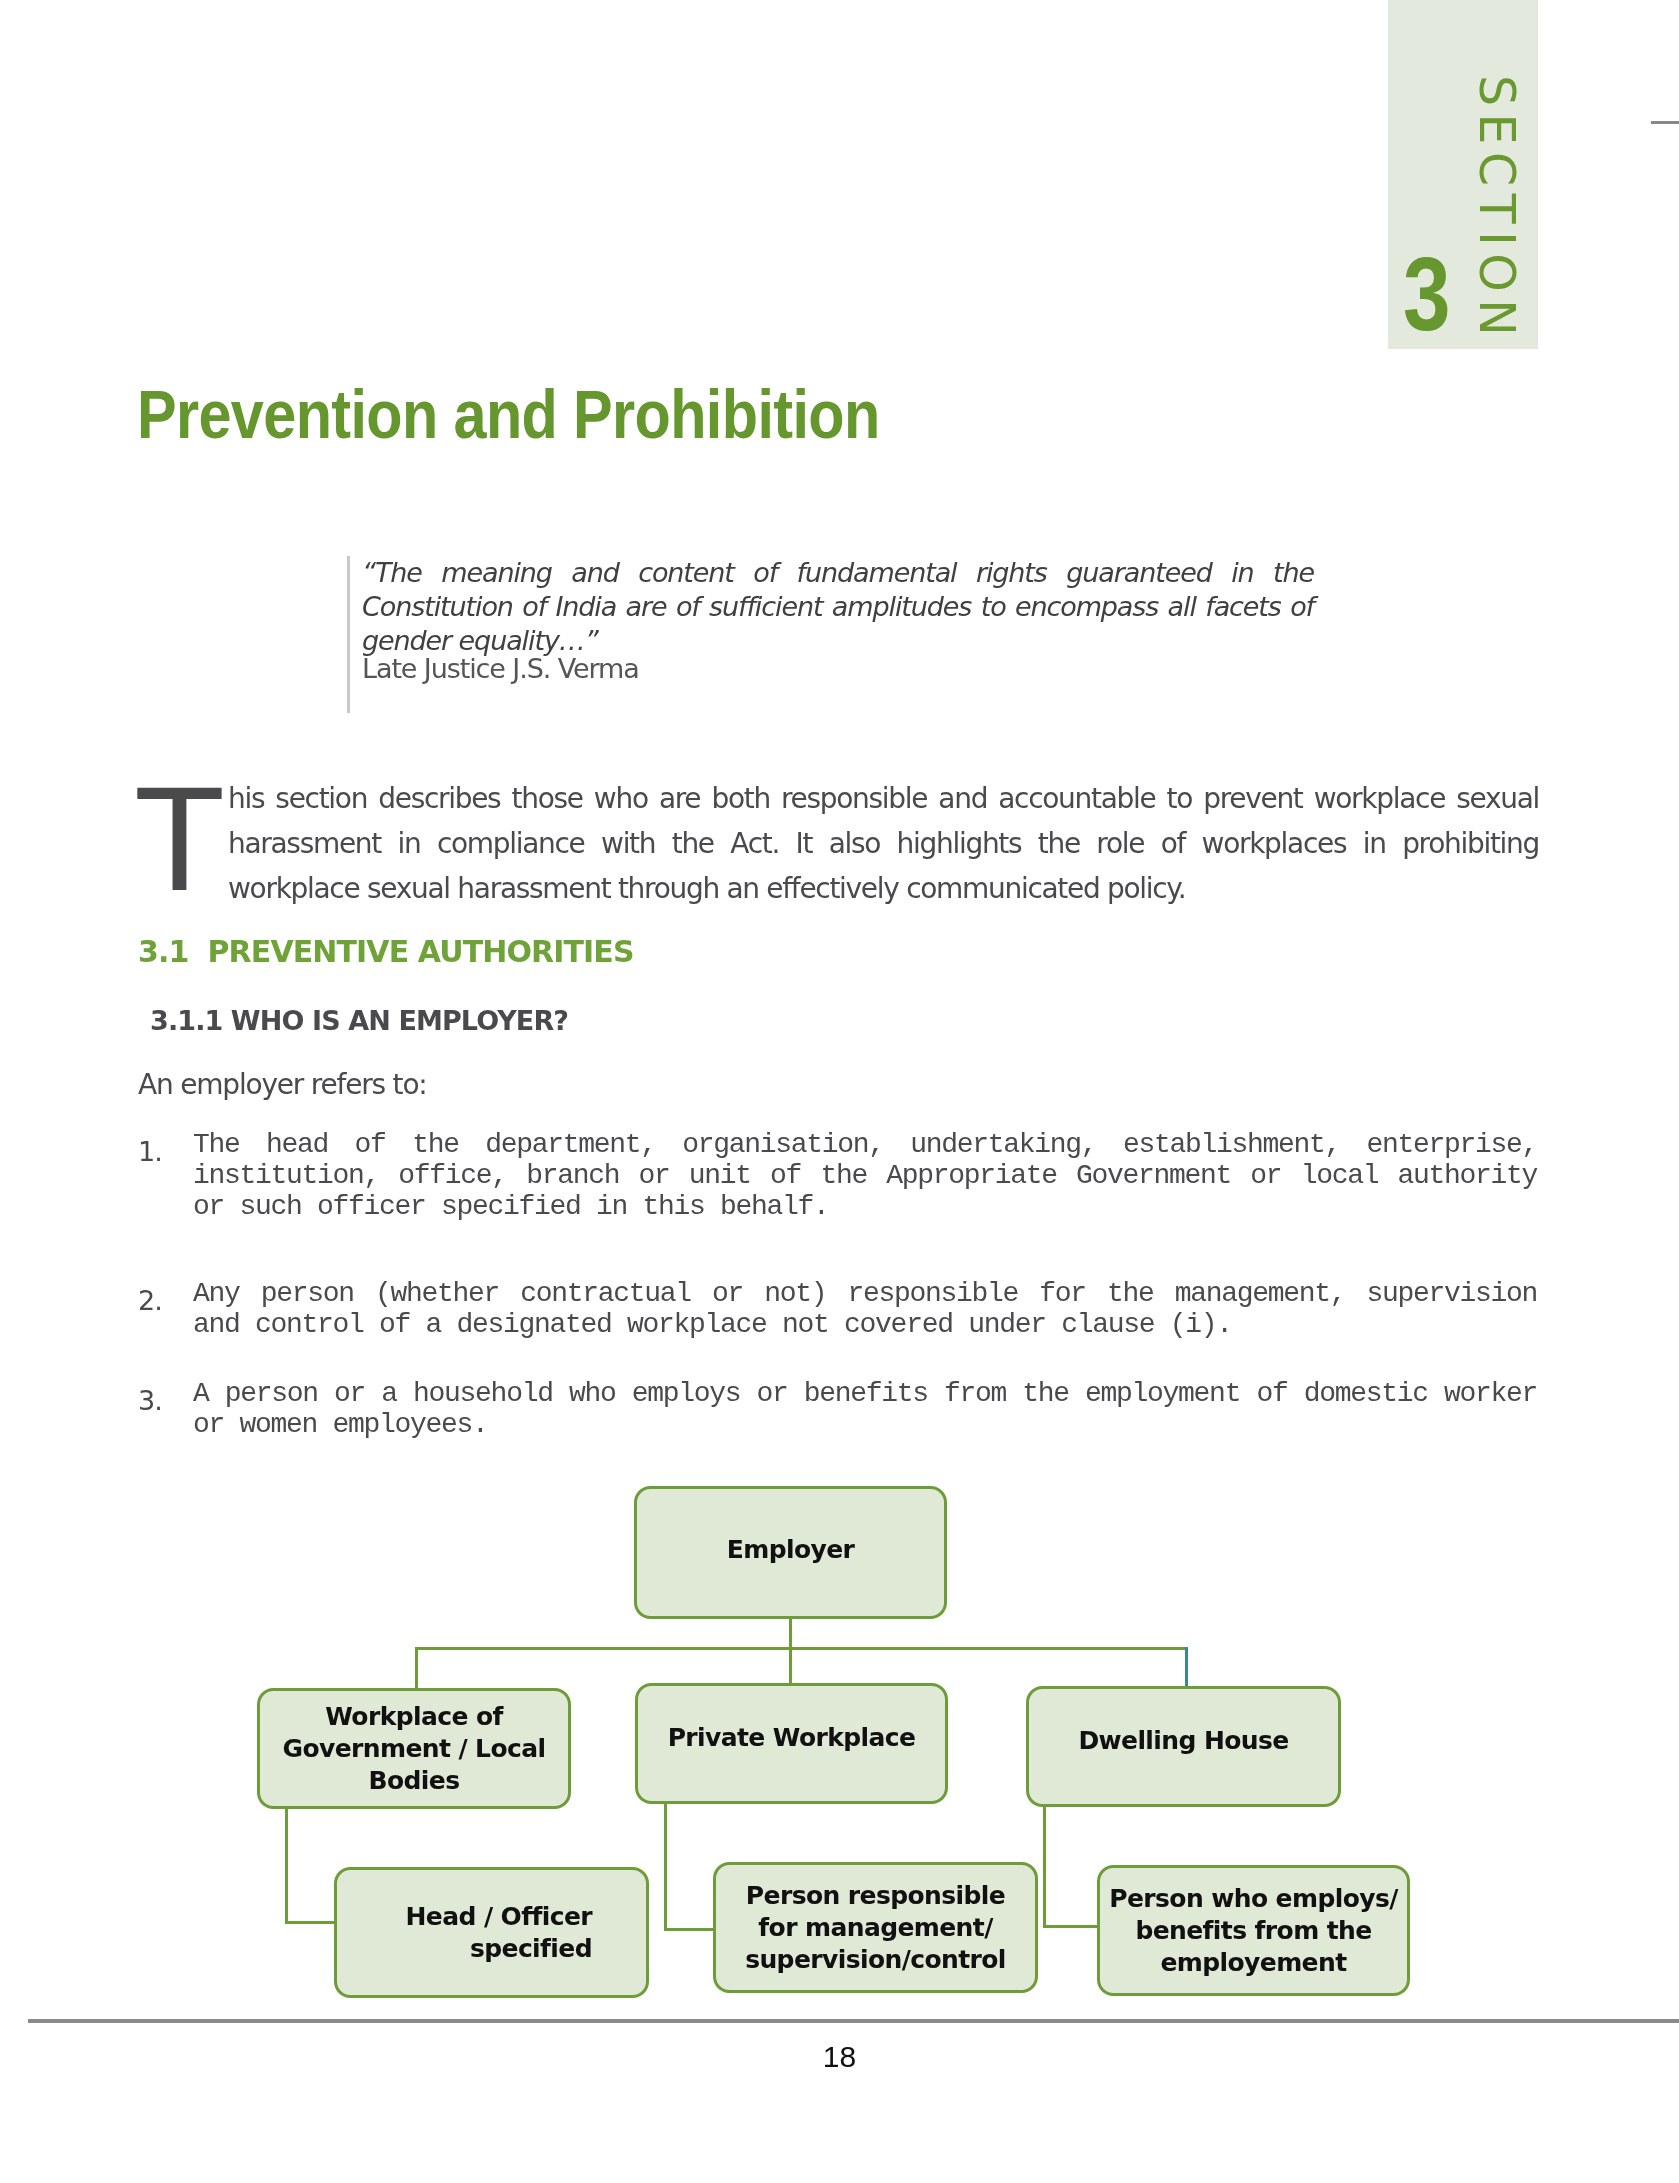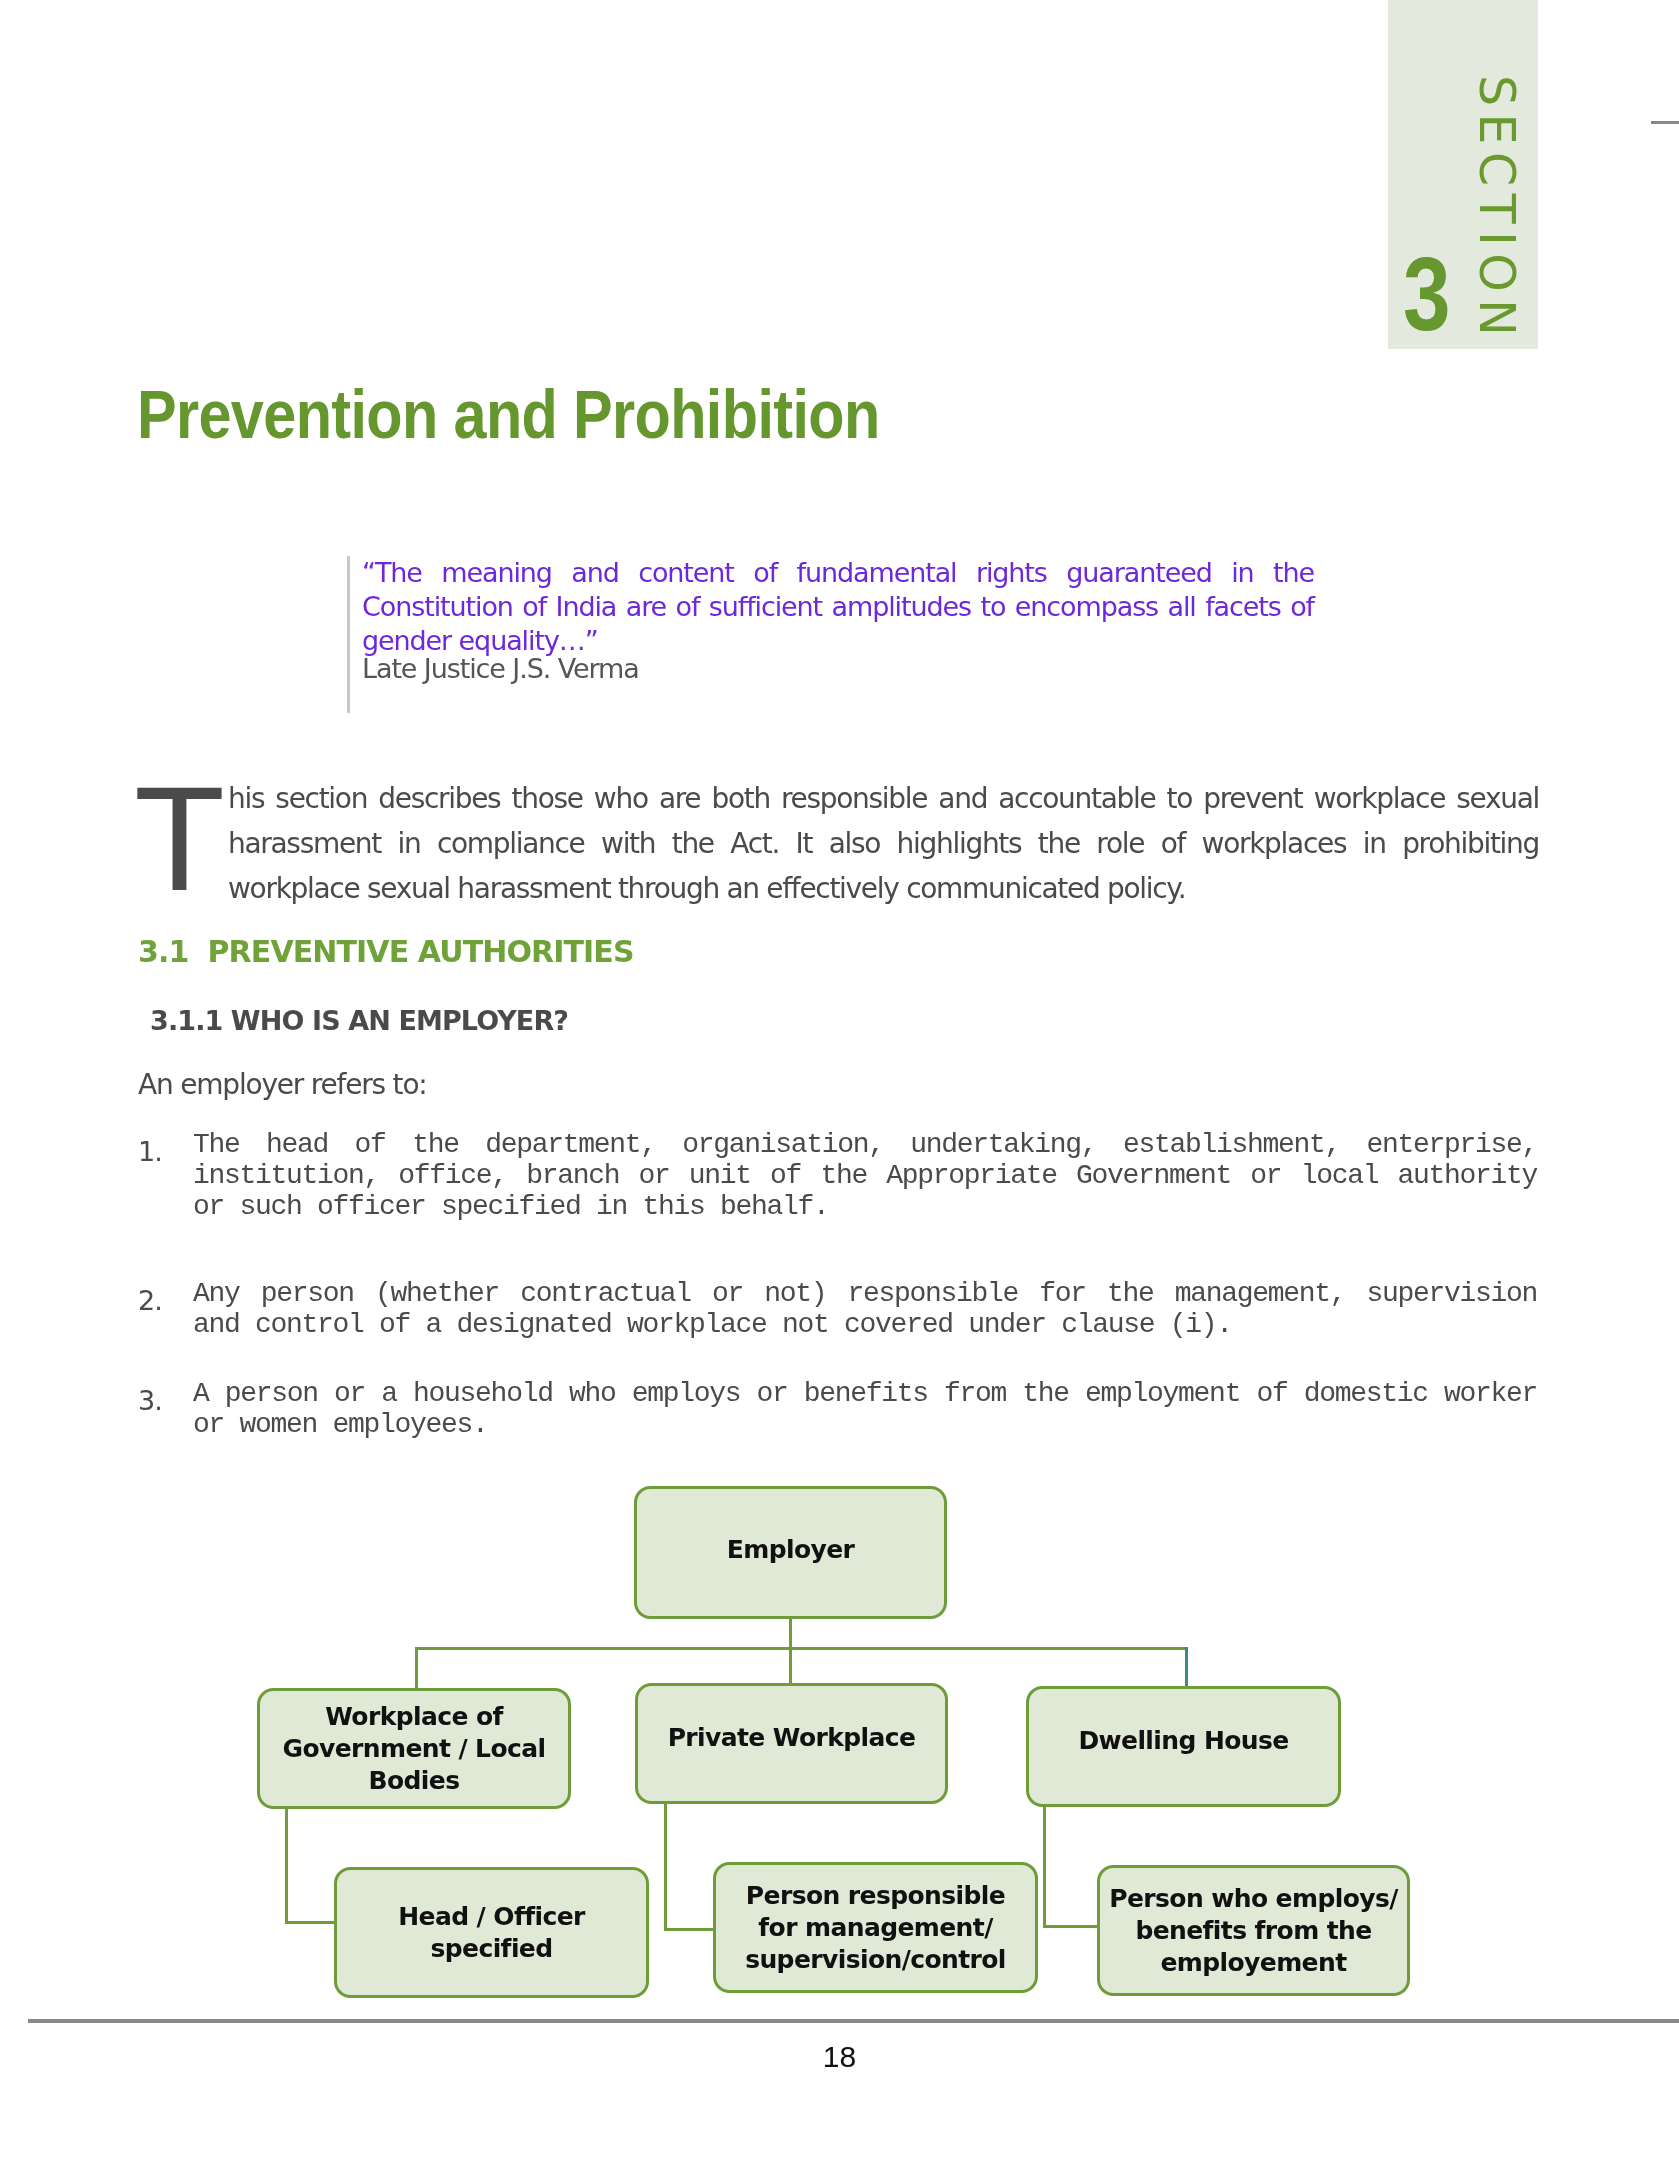--- a/index.html
+++ b/index.html
@@ -19,21 +19,21 @@
   .corner-mark { left:1651px; top:121px; width:28px; height:3px; background:#888888; }
 
   
   .page-title { left:137px; top:377px; font-family:"Liberation Sans", sans-serif;
       font-weight:700; font-size:69px; color:#66962e; letter-spacing:-0.7px;
       transform:scaleX(0.86); transform-origin:left top; white-space:nowrap; line-height:75px; }
 
   
   .quote-bar { left:347px; top:556px; width:3px; height:157px; background:#c8c8c8; }
   .quote-text { left:362px; top:556px; width:952px; font-family:"DejaVu Sans", sans-serif;
-      font-size:27px; line-height:34px; color:#6d28d9; text-align:justify;
+      font-style:italic; font-size:27px; line-height:34px; color:#404040; text-align:justify;
       letter-spacing:-1.1px; }
   .quote-author { left:362px; top:652px; font-family:"DejaVu Sans", sans-serif;
       font-size:27px; color:#555; letter-spacing:-1.1px; line-height:34px; }
 
   
   .dropcap { left:134px; top:775px; font-family:"Liberation Sans", sans-serif;
       font-size:149px; line-height:127px; color:#4a4a4c; font-weight:400; }
   .intro { left:228px; top:776px; width:1311px; font-family:"DejaVu Sans", sans-serif;
       font-size:28px; line-height:45px; color:#4a4a4c; text-align:justify; letter-spacing:-1.3px; }
   .h2 { left:138px; top:933px; font-family:"DejaVu Sans", sans-serif; font-weight:700;
@@ -112,21 +112,21 @@
     <span>Workplace of Government / Local Bodies</span>
   </div>
   <div class="box" style="left:635px; top:1683px; width:313px; height:121px;align-items:center;">
     <span style="margin-top:-10.4px;">Private Workplace</span>
   </div>
   <div class="box" style="left:1026px; top:1686px; width:315px; height:121px;">
     <span style="margin-top:-10.4px;">Dwelling House</span>
   </div>
 
   <div class="box" style="left:334px; top:1867px; width:315px; height:131px;">
-    <span style="padding:0 45px;">Head / Officer specified</span>
+    <span style="padding:0 45px;text-align:right;">Head / Officer specified</span>
   </div>
   <div class="box" style="left:713px; top:1862px; width:325px; height:131px;">
     <span>Person responsible for management/ supervision/control</span>
   </div>
   <div class="box" style="left:1097px; top:1865px; width:313px; height:131px;">
     <span>Person who employs/ benefits from the employement</span>
   </div>
 </div>
 
 <div class="abs footer-rule"></div>

